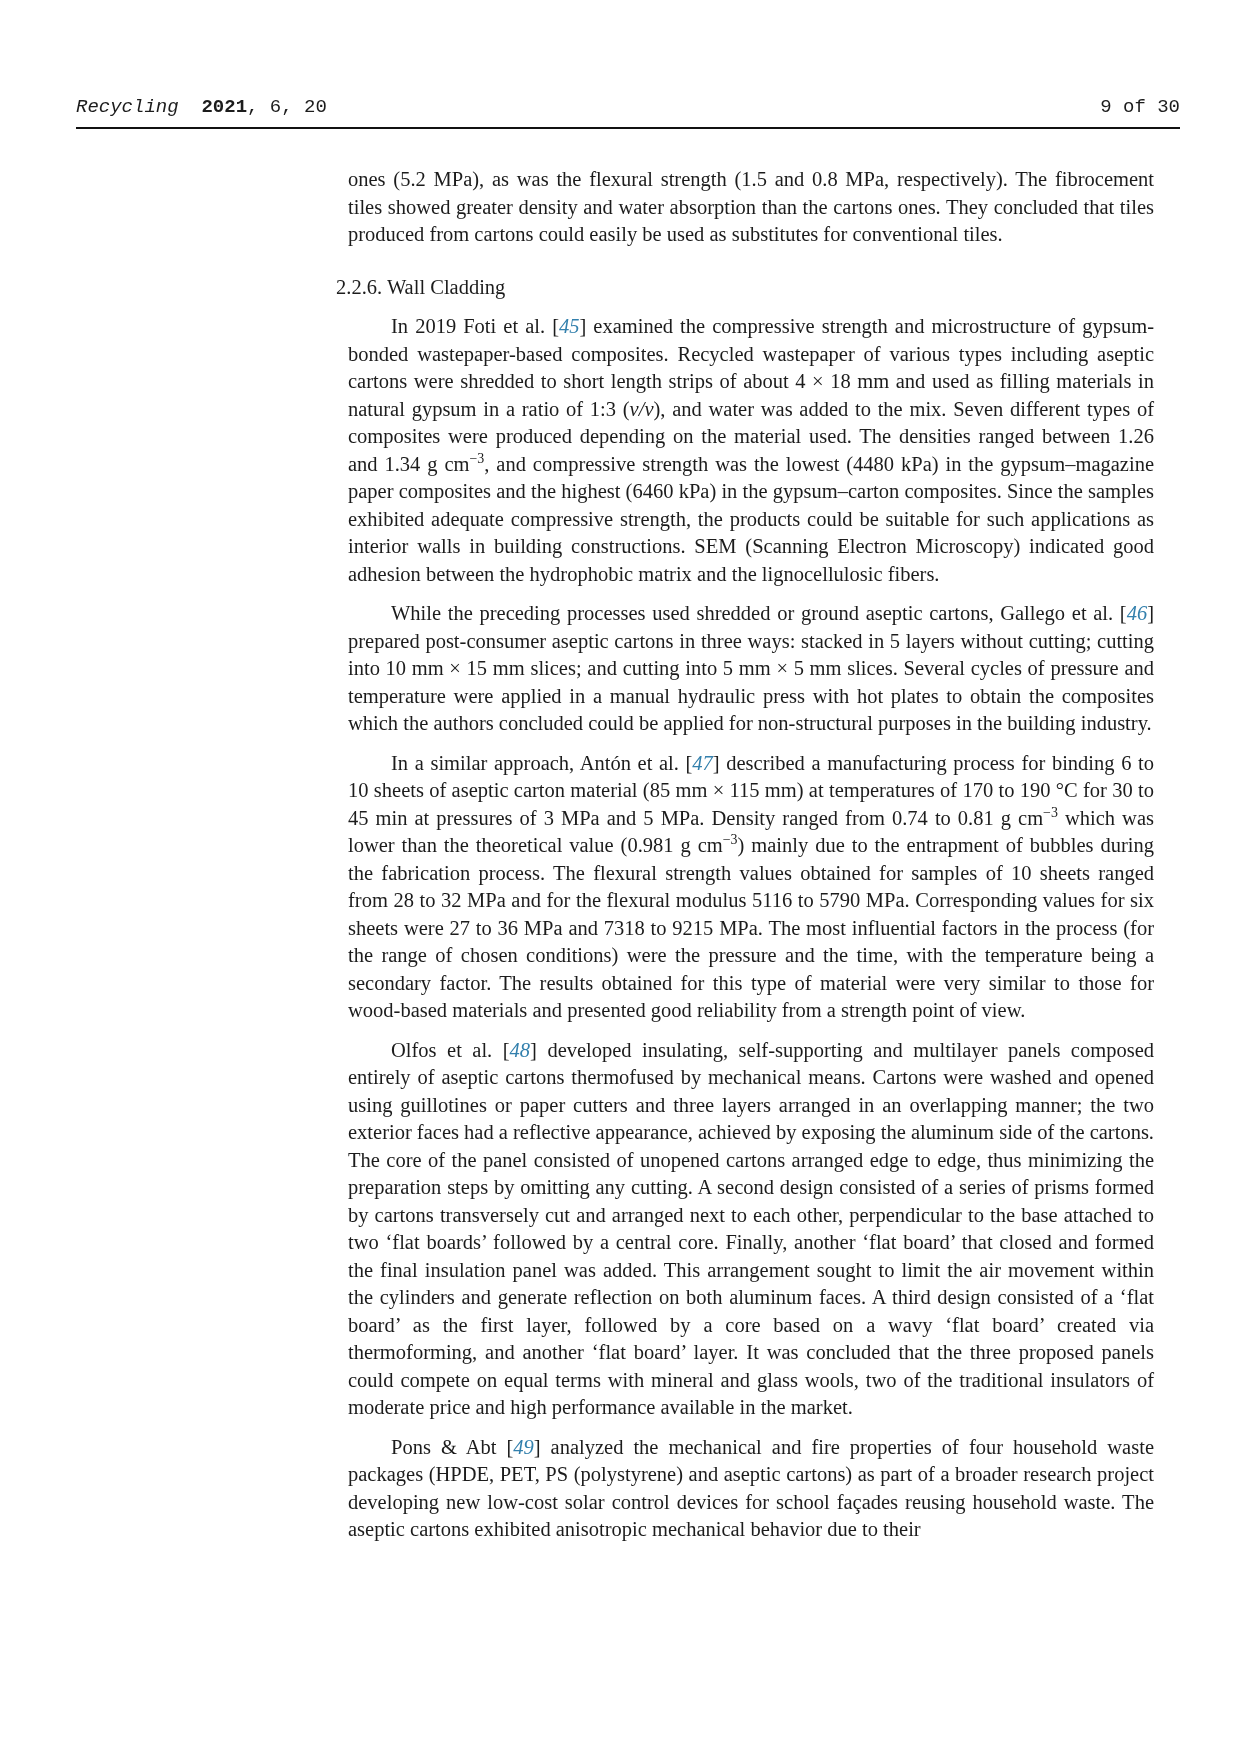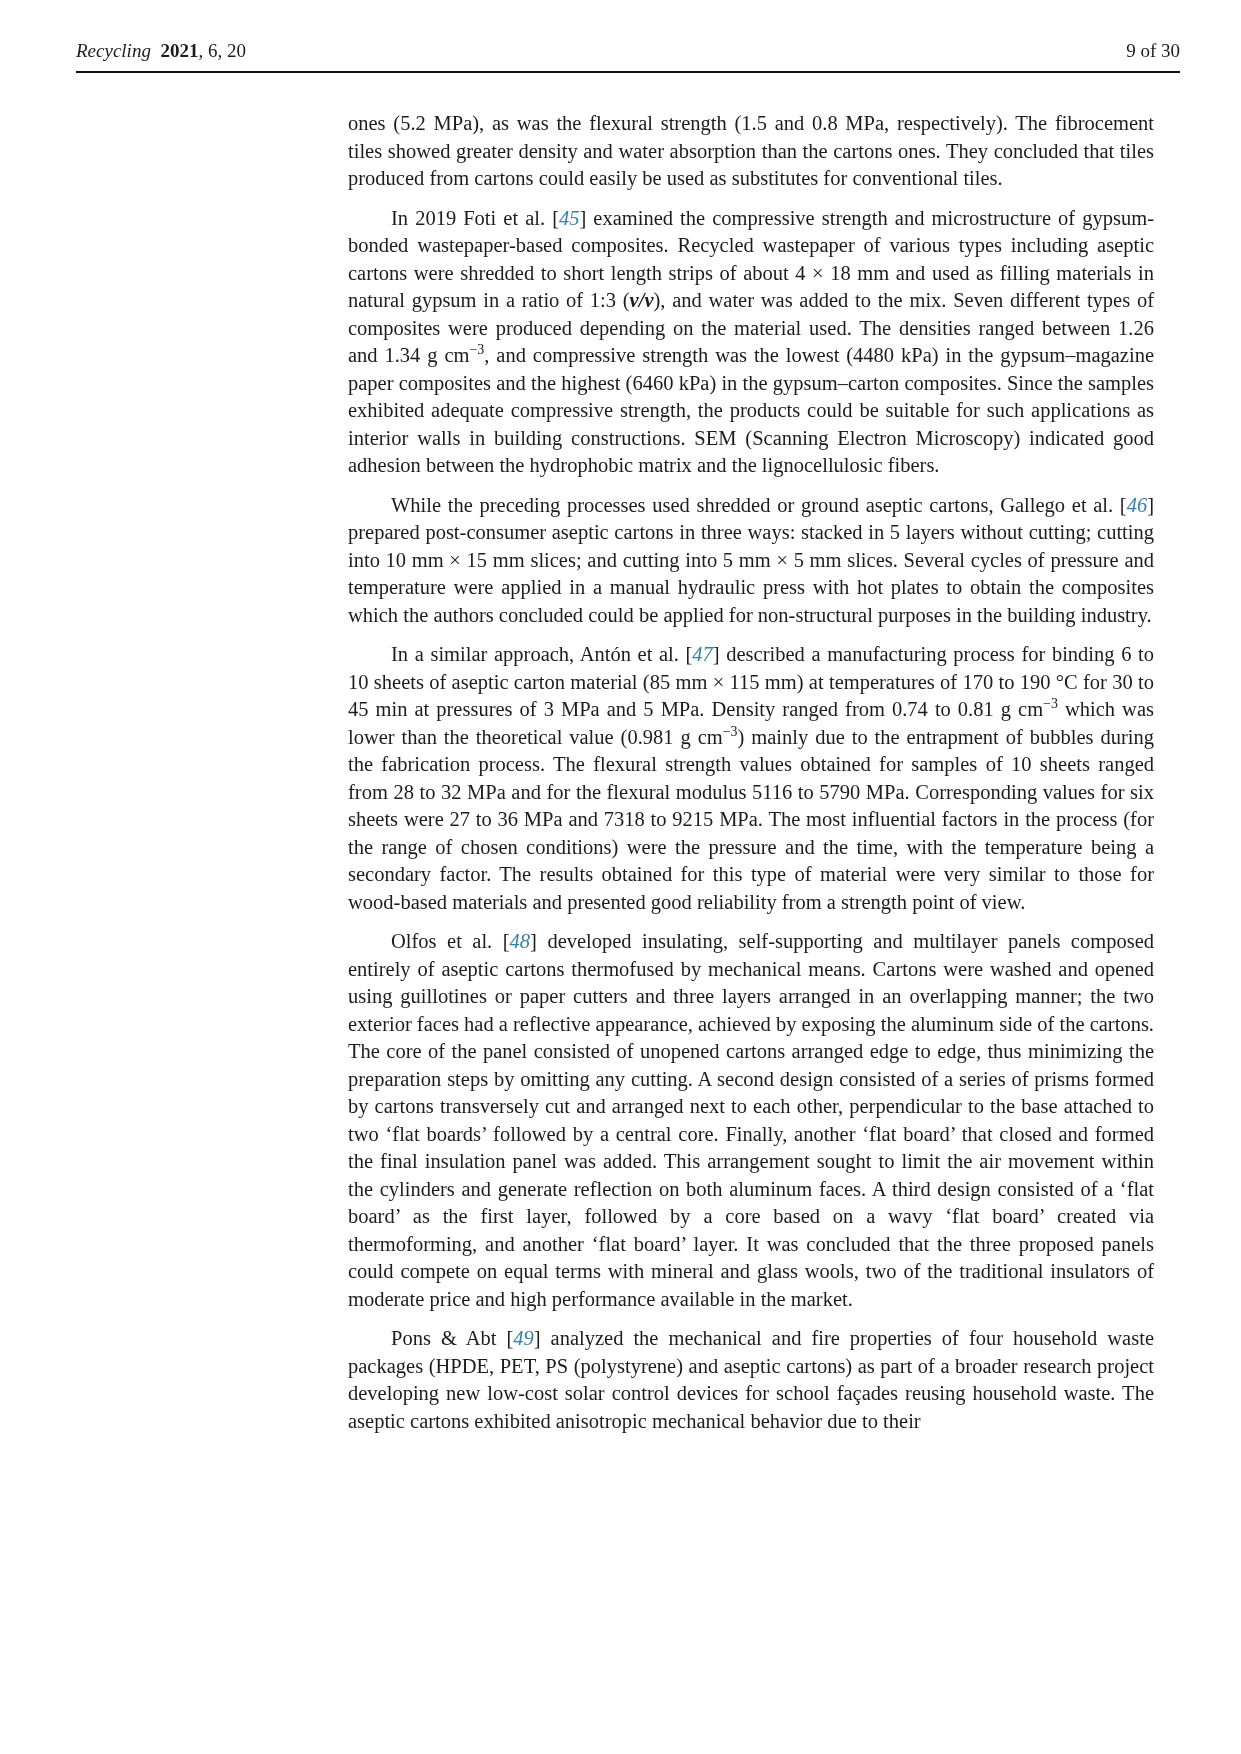--- a/index.html
+++ b/index.html
@@ -10,27 +10,28 @@
   body {
     width: 1241px;
     height: 1754px;
     position: relative;
     font-family: "Liberation Serif", "DejaVu Serif", serif;
     color: #1c1c1c;
     overflow: hidden;
   }
   .running-head {
     margin: 0 61px 0 76px;
-    padding-top: 40px;
+    padding-top: 96px;
     padding-bottom: 9px;
     border-bottom: 2px solid #111111;
     display: flex;
     justify-content: space-between;
     align-items: center;
     font-size: 19px;
+    font-family: Liberation Mono, monospace;
   }
   .journal-ref { white-space: nowrap; }
   .journal-ref .it { font-style: italic; }
   .journal-ref .bd { font-weight: bold; }
   .page-num { white-space: nowrap; }
 
   main.page-body {
     margin: 37px 75px 0 336px;
     width: 830px;
     font-size: 20.5px;
@@ -53,33 +54,34 @@
     color: var(--link-color, #3380ad);
     text-decoration: none;
     cursor: pointer;
     font-style: italic;
   }
   sup.msup {
     font-size: 0.68em;
     line-height: 0;
     vertical-align: super;
   }
-  em.vrun { font-style: italic; font-weight: bold; }
+  em.vrun { font-style: italic; }
 </style>
 </head>
 <body>
 
 <header class="running-head">
   <div class="journal-ref">
     <span class="it">Recycling</span>
     <span>&nbsp;</span><span class="bd">2021</span><span>, 6, 20</span>
   </div>
   <div class="page-num">9 of 30</div>
 </header>
 
 <main class="page-body">
     <p class="body-paragraph"><span>ones (5.2 MPa), as was the flexural strength (1.5 and 0.8 MPa, respectively). The fibrocement tiles showed greater density and water absorption than the cartons ones. They concluded that tiles produced from cartons could easily be used as substitutes for conventional tiles.</span></p>
+    <h3 class="section-heading">2.2.6. Wall Cladding</h3>
     <p class="body-paragraph indent"><span>In 2019 Foti et al. [</span><a class="ref-link">45</a><span>] examined the compressive strength and microstructure of gypsum-bonded wastepaper-based composites.  Recycled wastepaper of various types including aseptic cartons were shredded to short length strips of about 4 × 18 mm and used as filling materials in natural gypsum in a ratio of 1:3 (</span><em class="vrun">v/v</em><span>), and water was added to the mix. Seven different types of composites were produced depending on the material used. The densities ranged between 1.26 and 1.34 g cm</span><sup class="msup">−3</sup><span>, and compressive strength was the lowest (4480 kPa) in the gypsum–magazine paper composites and the highest (6460 kPa) in the gypsum–carton composites.  Since the samples exhibited adequate compressive strength, the products could be suitable for such applications as interior walls in building constructions. SEM (Scanning Electron Microscopy) indicated good adhesion between the hydrophobic matrix and the lignocellulosic fibers.</span></p>
     <p class="body-paragraph indent"><span>While the preceding processes used shredded or ground aseptic cartons, Gallego et al. [</span><a class="ref-link">46</a><span>] prepared post-consumer aseptic cartons in three ways: stacked in 5 layers without cutting; cutting into 10 mm × 15 mm slices; and cutting into 5 mm × 5 mm slices. Several cycles of pressure and temperature were applied in a manual hydraulic press with hot plates to obtain the composites which the authors concluded could be applied for non-structural purposes in the building industry.</span></p>
     <p class="body-paragraph indent"><span>In a similar approach, Antón et al. [</span><a class="ref-link">47</a><span>] described a manufacturing process for binding 6 to 10 sheets of aseptic carton material (85 mm × 115 mm) at temperatures of 170 to 190 °C for 30 to 45 min at pressures of 3 MPa and 5 MPa. Density ranged from 0.74 to 0.81 g cm</span><sup class="msup">−3</sup><span> which was lower than the theoretical value (0.981 g cm</span><sup class="msup">−3</sup><span>) mainly due to the entrapment of bubbles during the fabrication process. The flexural strength values obtained for samples of 10 sheets ranged from 28 to 32 MPa and for the flexural modulus 5116 to 5790 MPa. Corresponding values for six sheets were 27 to 36 MPa and 7318 to 9215 MPa.  The most influential factors in the process (for the range of chosen conditions) were the pressure and the time, with the temperature being a secondary factor.  The results obtained for this type of material were very similar to those for wood-based materials and presented good reliability from a strength point of view.</span></p>
     <p class="body-paragraph indent"><span>Olfos et al. [</span><a class="ref-link">48</a><span>] developed insulating, self-supporting and multilayer panels composed entirely of aseptic cartons thermofused by mechanical means.  Cartons were washed and opened using guillotines or paper cutters and three layers arranged in an overlapping manner; the two exterior faces had a reflective appearance, achieved by exposing the aluminum side of the cartons.  The core of the panel consisted of unopened cartons arranged edge to edge, thus minimizing the preparation steps by omitting any cutting.  A second design consisted of a series of prisms formed by cartons transversely cut and arranged next to each other, perpendicular to the base attached to two ‘flat boards’ followed by a central core.  Finally, another ‘flat board’ that closed and formed the final insulation panel was added.  This arrangement sought to limit the air movement within the cylinders and generate reflection on both aluminum faces.  A third design consisted of a ‘flat board’ as the first layer, followed by a core based on a wavy ‘flat board’ created via thermoforming, and another ‘flat board’ layer.  It was concluded that the three proposed panels could compete on equal terms with mineral and glass wools, two of the traditional insulators of moderate price and high performance available in the market.</span></p>
     <p class="body-paragraph indent"><span>Pons &amp; Abt [</span><a class="ref-link">49</a><span>] analyzed the mechanical and fire properties of four household waste packages (HPDE, PET, PS (polystyrene) and aseptic cartons) as part of a broader research project developing new low-cost solar control devices for school façades reusing household waste.  The aseptic cartons exhibited anisotropic mechanical behavior due to their</span></p>
   </main>
 
 </body></html>

